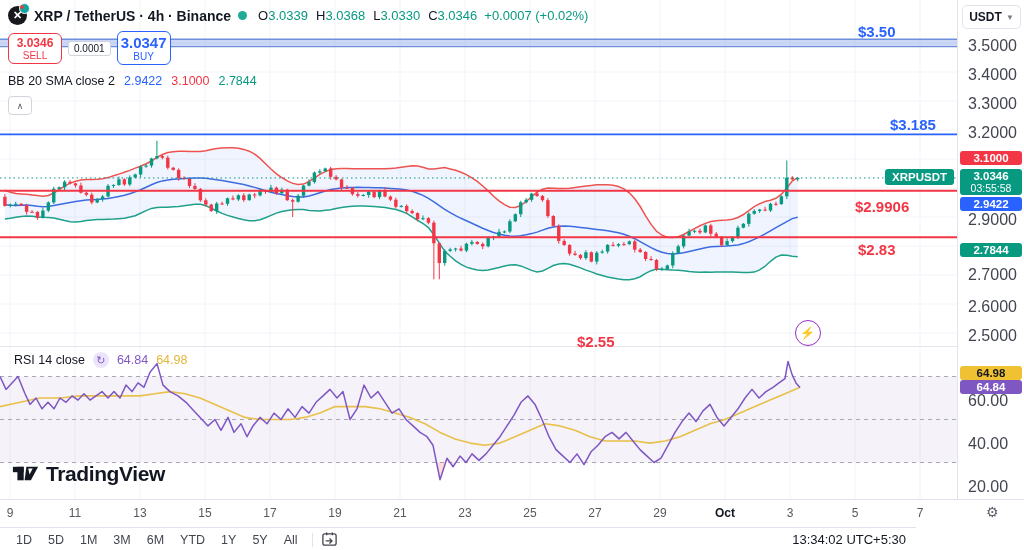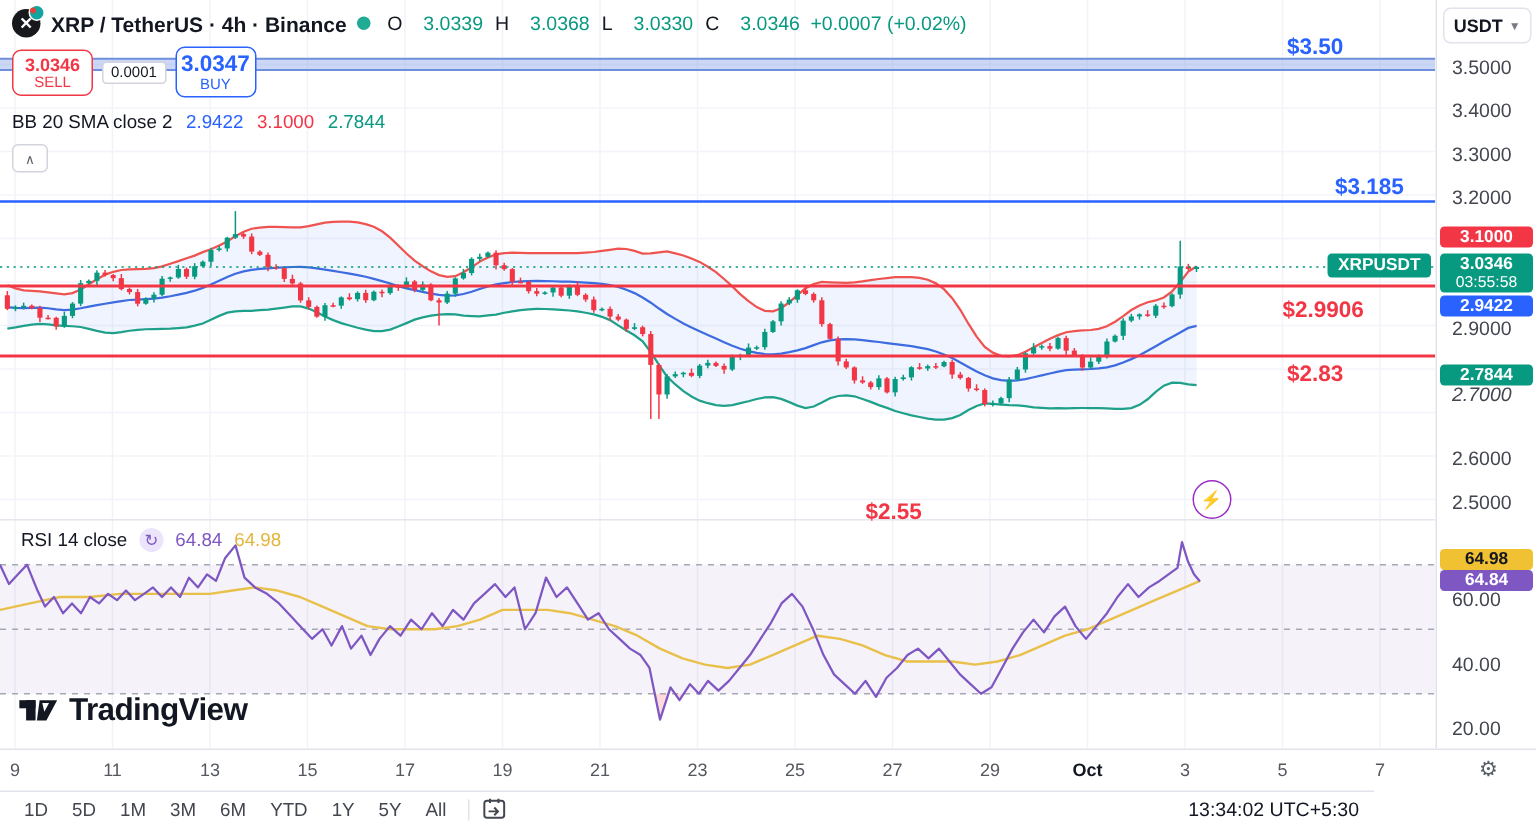--- a/index.html
+++ b/index.html
@@ -10,21 +10,21 @@
   .legend{position:absolute;left:8px;top:6px;z-index:30;}
   .hdr{display:flex;align-items:center;gap:7px;font-size:14px;font-weight:700;white-space:nowrap;}
   .xrp-ic{position:relative;width:19px;height:19px;border-radius:50%;background:#17181c;color:#fff;
           display:flex;align-items:center;justify-content:center;font-size:11px;font-weight:700;}
   .xrp-badge{position:absolute;right:-3px;top:-3px;width:9px;height:9px;border-radius:50%;
              background:#12a5a0;border:1px solid #fff;}
   .xrp-badge:before{content:"";position:absolute;left:0;top:1px;width:4px;height:4px;border-radius:50%;background:#e0433e;}
   .mkt-dot{width:9px;height:9px;border-radius:50%;background:#22ab94;}
   .ohlc{display:flex;gap:8px;font-size:13px;font-weight:400;margin-left:4px;}
   .ohlc .k{color:#131722;}
-  .ohlc .v{color:#089981;margin-left:14px;}
+  .ohlc .v{color:#089981;margin-left:0;}
   .chg{color:#089981;font-size:13px;font-weight:400;}
   .traderow{display:flex;align-items:center;margin-top:6px;}
   .sbox{width:52px;padding:2px 0;border:1px solid #f23645;border-radius:6px;text-align:center;cursor:pointer;background:#fff;}
   .sbox .p{color:#f23645;font-size:12px;font-weight:700;}
   .sbox .l{color:#f23645;font-size:10px;}
   .bbox{width:52px;padding:2px 0;border:1px solid #2962ff;border-radius:6px;text-align:center;cursor:pointer;background:#fff;}
   .bbox .p{color:#2962ff;font-size:15px;font-weight:700;}
   .bbox .l{color:#2962ff;font-size:10px;}
   .spread{font-size:10px;color:#131722;background:#fff;border:1px solid #d1d4dc;border-radius:3px;
           padding:1px 5px;margin:0 6px;}
@@ -43,21 +43,21 @@
   
   .sym-tag{position:absolute;right:70px;z-index:13;background:#089981;color:#fff;font-size:11.5px;
       font-weight:700;padding:2px 7px;border-radius:3px;}
   
   .price-axis{position:absolute;left:957px;top:0;width:67px;height:499px;background:#fff;
       border-left:1px solid #e0e3eb;z-index:20;}
   .cur-btn{position:absolute;left:4px;top:5px;width:57px;height:22px;border:1px solid #e0e3eb;border-radius:5px;
       display:flex;align-items:center;justify-content:center;gap:4px;font-size:12px;font-weight:600;color:#131722;
       background:#fff;cursor:pointer;}
   .cur-btn .chev{font-size:8px;color:#787b86;}
-  .ptick{position:absolute;left:10px;font-size:13px;color:#434651;text-align:right;}
+  .ptick{position:absolute;left:10px;font-size:16px;color:#434651;text-align:right;}
   .pbadge{position:absolute;left:2px;right:3px;border-radius:3px;color:#fff;font-size:11.5px;font-weight:700;
       text-align:center;padding:1px 0;z-index:5;}
   .pbadge .sub{font-size:10.5px;font-weight:400;}
   
   .time-axis{position:absolute;left:0;top:499px;width:1024px;height:28px;background:#fff;
       border-top:1px solid #e0e3eb;z-index:20;}
   .ttick{position:absolute;top:6px;transform:translateX(-50%);font-size:12px;color:#55585f;}
   .ttick.major{font-weight:700;color:#131722;}
   .axis-gear{position:absolute;left:986px;top:4px;font-size:14px;color:#5a5e69;cursor:pointer;}
   
@@ -497,21 +497,21 @@
     <div class="cur-btn">
       <span>USDT</span>
       <span class="chev">▼</span>
     </div>
     <div id="price-ticks">
         <div class="ptick" style="top: 37px;">3.5000</div>
         <div class="ptick" style="top: 66px;">3.4000</div>
         <div class="ptick" style="top: 95px;">3.3000</div>
         <div class="ptick" style="top: 124px;">3.2000</div>
         <div class="ptick" style="top: 211px;">2.9000</div>
-        <div class="ptick" style="top: 255px; font-style: italic;">2.7000</div>
+        <div class="ptick" style="top: 266px;">2.7000</div>
         <div class="ptick" style="top: 298px;">2.6000</div>
         <div class="ptick" style="top: 327px;">2.5000</div>
       </div>
     <div id="price-badges">
         <div class="pbadge" style="background: rgb(242, 54, 69); color: rgb(255, 255, 255); top: 151px;">3.1000</div>
         <div class="pbadge" style="background: rgb(8, 153, 129); color: rgb(255, 255, 255); top: 168.966px;">3.0346<div class="sub">03:55:58</div></div>
         <div class="pbadge" style="background: rgb(41, 98, 255); color: rgb(255, 255, 255); top: 196.762px;">2.9422</div>
         <div class="pbadge" style="background: rgb(8, 153, 129); color: rgb(255, 255, 255); top: 242.524px;">2.7844</div>
       </div>
     <div id="rsi-ticks">

